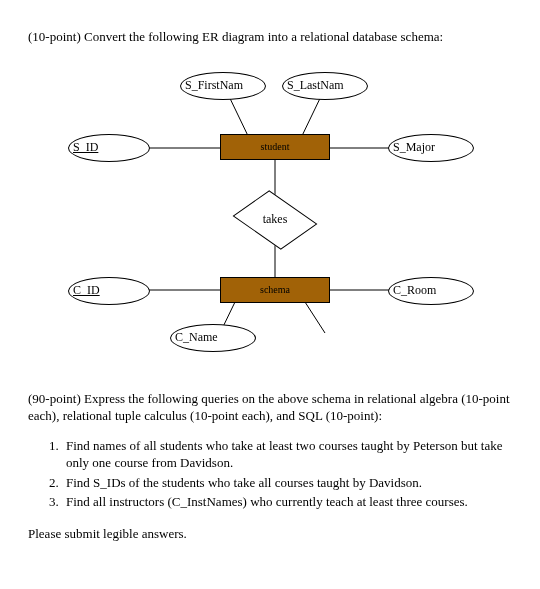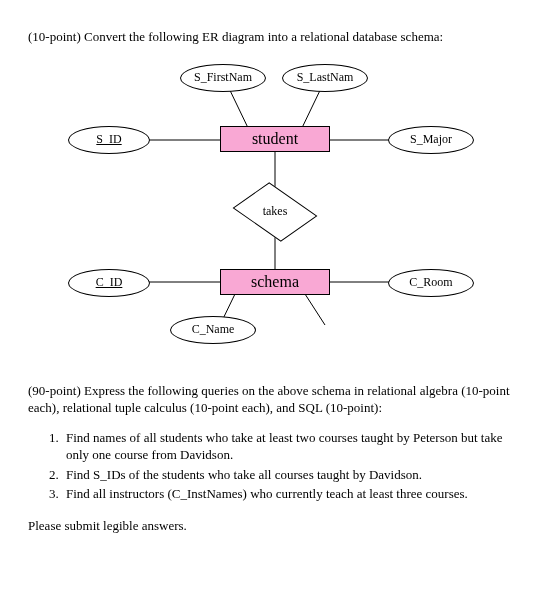--- a/index.html
+++ b/index.html
@@ -6,47 +6,46 @@
   body {
     width: 540px;
     height: 589px;
     background: #ffffff;
     font-family: "Times New Roman", Times, serif;
     font-size: 13px;
     color: #000000;
     padding: 28px 28px 20px 28px;
     line-height: 1.35;
   }
-  .prompt { margin-bottom: 14px; }
+  .prompt { margin-bottom: 22px; }
   .diagram {
     position: relative;
     width: 420px;
     height: 300px;
     margin: 0 auto 22px auto;
   }
   .ellipse {
     position: absolute;
     border: 1px solid #000;
     border-radius: 50%;
     background: #fff;
     display: flex;
     align-items: center;
-    justify-content: center;
     font-size: 12px;
     padding: 0 4px;
     white-space: nowrap;
   }
   .rect {
     position: absolute;
     border: 1px solid #000;
-    background: #f9a8d4;
+    background: #a16207;
     display: flex;
     align-items: center;
     justify-content: center;
-    font-size: 16px;
+    font-size: 10px;
   }
   .diamond-wrap {
     position: absolute;
     width: 58px;
     height: 44px;
   }
   .diamond {
     width: 100%;
     height: 100%;
     border: 1px solid #000;

